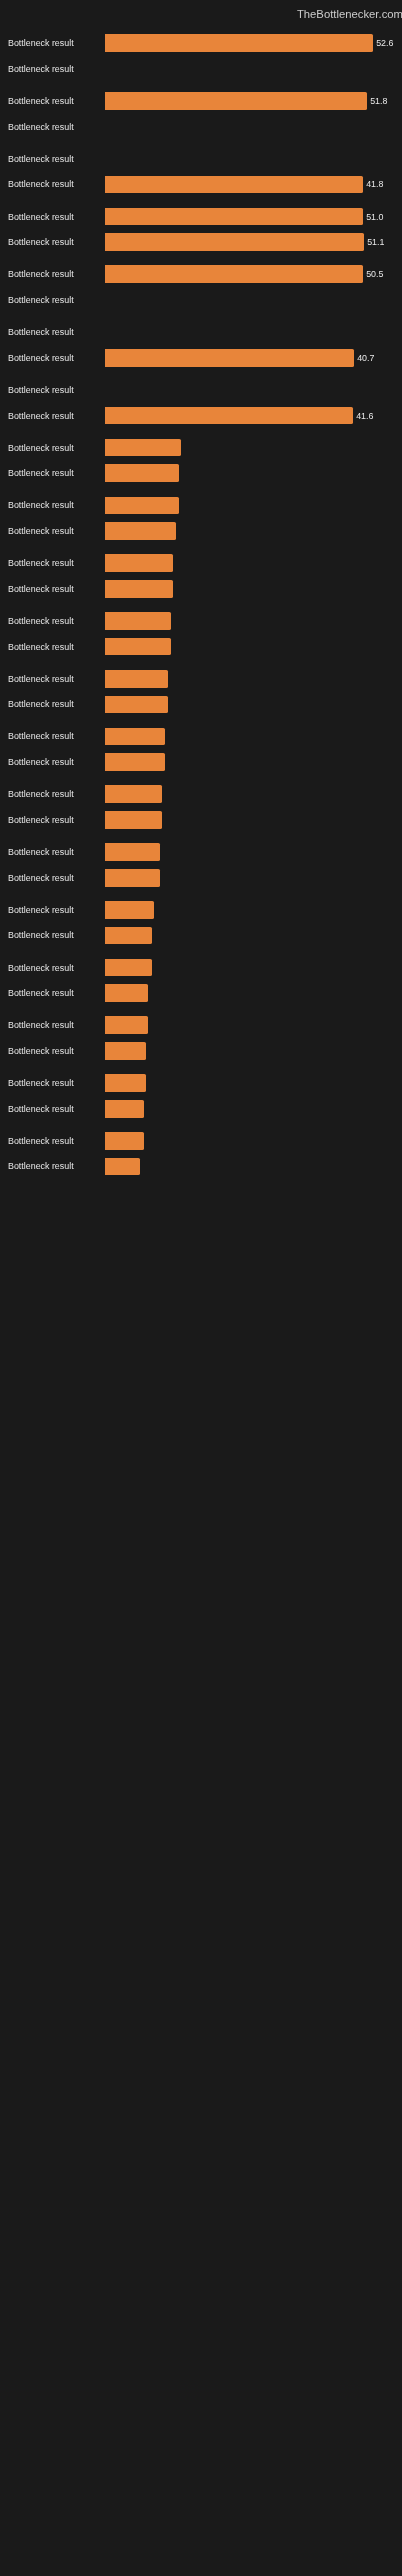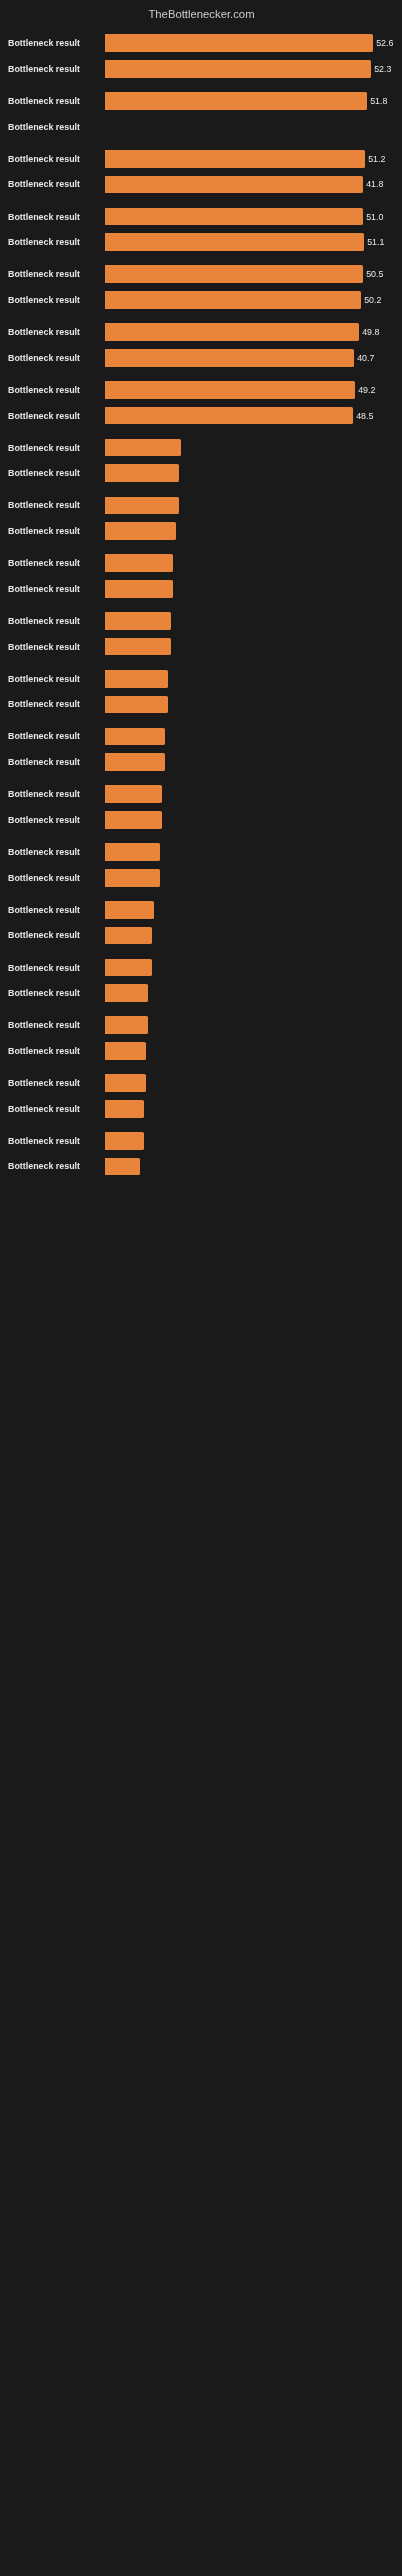--- a/index.html
+++ b/index.html
@@ -8,21 +8,21 @@
       box-sizing: border-box;
     }
     body {
       width: 403px;
       min-height: 2576px;
       background-color: #1a1a1a;
       font-family: Arial, sans-serif;
       overflow-x: hidden;
     }
     .header {
-      text-align: center;
+      text-align: right;
       padding: 8px 0 4px 0;
       color: #ccc;
       font-size: 11.3px;
       background: #1a1a1a;
     }
     .chart-container {
       padding: 8px 16px 8px 8px;
       background: #1a1a1a;
     }
     .bar-row {
@@ -32,21 +32,20 @@
       height: 22.5px;
     }
     .bar-label {
       color: #e8e8e8;
       font-size: 8.9px;
       white-space: nowrap;
       overflow: hidden;
       min-width: 97px;
       max-width: 97px;
       padding-right: 4px;
-      font-weight: bold;
     }
     .bar-wrapper {
       flex: 1;
       display: flex;
       align-items: center;
       height: 30px;
       position: relative;
     }
     .bar {
       height: 17.7px;
@@ -74,43 +73,35 @@
 <div class="chart-container" id="chart">
 <div class="bar-row">
       <div class="bar-label">Bottleneck result</div>
       <div class="bar-wrapper">
         <div class="bar" style="width: 268px;"></div>
         <span class="bar-value">52.6</span>
       </div>
     </div>
     <div class="bar-row">
       <div class="bar-label">Bottleneck result</div>
-      <div class="bar-wrapper">
-        <div class="bar" style="width: 266px;"></div>
-        <span class="bar-value">52.3</span>
-      </div>
     </div>
     <div class="spacer"></div>
     <div class="bar-row">
       <div class="bar-label">Bottleneck result</div>
       <div class="bar-wrapper">
         <div class="bar" style="width: 262px;"></div>
         <span class="bar-value">51.8</span>
       </div>
     </div>
     <div class="bar-row">
       <div class="bar-label">Bottleneck result</div>
     </div>
     <div class="spacer"></div>
     <div class="bar-row">
       <div class="bar-label">Bottleneck result</div>
-      <div class="bar-wrapper">
-        <div class="bar" style="width: 260px;"></div>
-        <span class="bar-value">51.2</span>
-      </div>
     </div>
     <div class="bar-row">
       <div class="bar-label">Bottleneck result</div>
       <div class="bar-wrapper">
         <div class="bar" style="width: 258px;"></div>
         <span class="bar-value">41.8</span>
       </div>
     </div>
     <div class="spacer"></div>
     <div class="bar-row">
@@ -130,53 +121,41 @@
     <div class="spacer"></div>
     <div class="bar-row">
       <div class="bar-label">Bottleneck result</div>
       <div class="bar-wrapper">
         <div class="bar" style="width: 258px;"></div>
         <span class="bar-value">50.5</span>
       </div>
     </div>
     <div class="bar-row">
       <div class="bar-label">Bottleneck result</div>
-      <div class="bar-wrapper">
-        <div class="bar" style="width: 256px;"></div>
-        <span class="bar-value">50.2</span>
-      </div>
-    </div>
-    <div class="spacer"></div>
-    <div class="bar-row">
-      <div class="bar-label">Bottleneck result</div>
-      <div class="bar-wrapper">
-        <div class="bar" style="width: 254px;"></div>
-        <span class="bar-value">49.8</span>
-      </div>
+    </div>
+    <div class="spacer"></div>
+    <div class="bar-row">
+      <div class="bar-label">Bottleneck result</div>
     </div>
     <div class="bar-row">
       <div class="bar-label">Bottleneck result</div>
       <div class="bar-wrapper">
         <div class="bar" style="width: 249px;"></div>
         <span class="bar-value">40.7</span>
       </div>
     </div>
     <div class="spacer"></div>
     <div class="bar-row">
       <div class="bar-label">Bottleneck result</div>
-      <div class="bar-wrapper">
-        <div class="bar" style="width: 250px;"></div>
-        <span class="bar-value">49.2</span>
-      </div>
     </div>
     <div class="bar-row">
       <div class="bar-label">Bottleneck result</div>
       <div class="bar-wrapper">
         <div class="bar" style="width: 248px;"></div>
-        <span class="bar-value">48.5</span>
+        <span class="bar-value">41.6</span>
       </div>
     </div>
     <div class="spacer"></div>
     <div class="bar-row">
       <div class="bar-label">Bottleneck result</div>
       <div class="bar-wrapper">
         <div class="bar" style="width: 76px;"></div>
         <span class="bar-value"></span>
       </div>
     </div>

